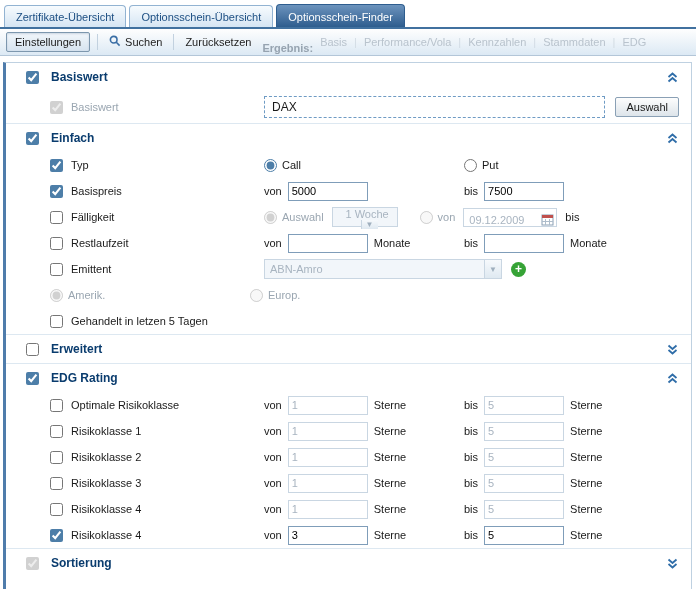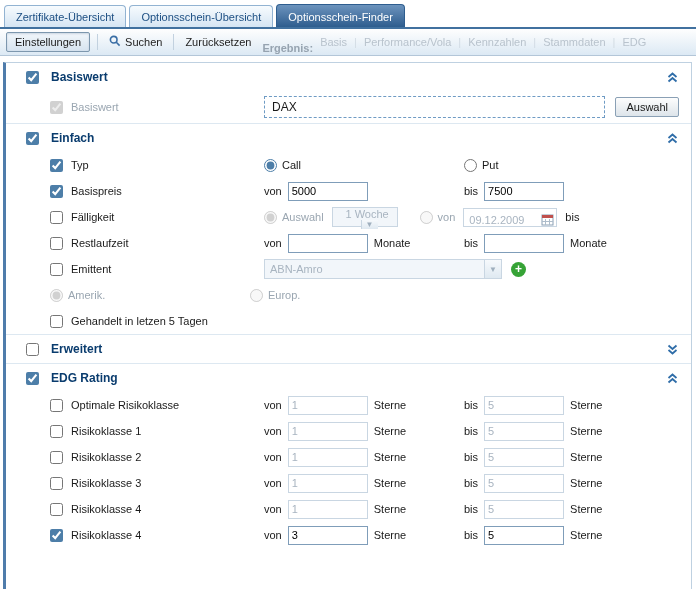--- a/index.html
+++ b/index.html
@@ -389,14 +389,26 @@
         <span class="small-lbl">Sterne</span>
       </div>
       <div class="col2">
         <span class="small-lbl">bis</span>
         <input type="text" class="txt" value="5" style="">
         <span class="small-lbl">Sterne</span>
       </div>
     </div>
   </div>
 
+  <div class="section">
+    <div class="sec-head">
+      <input type="checkbox" checked="" disabled="" style="">
+      <span class="sec-title">Sortierung</span>
+      <span class="collapse-btn">
+        <svg width="13" height="13" viewBox="0 0 13 13" fill="none" stroke="#2f6da8" stroke-width="1.8">
+          <path d="M2.5 2.5 L6.5 6 L10.5 2.5"></path>
+            <path d="M2.5 7 L6.5 10.5 L10.5 7"></path>
+        </svg>
+      </span>
+    </div>
+  </div>
 
 </div>
 
 </body></html>

